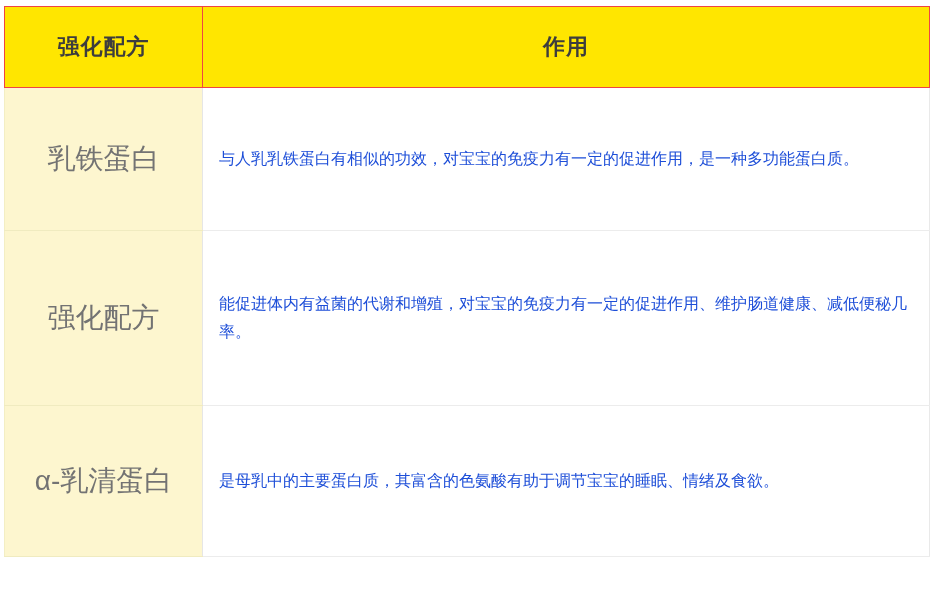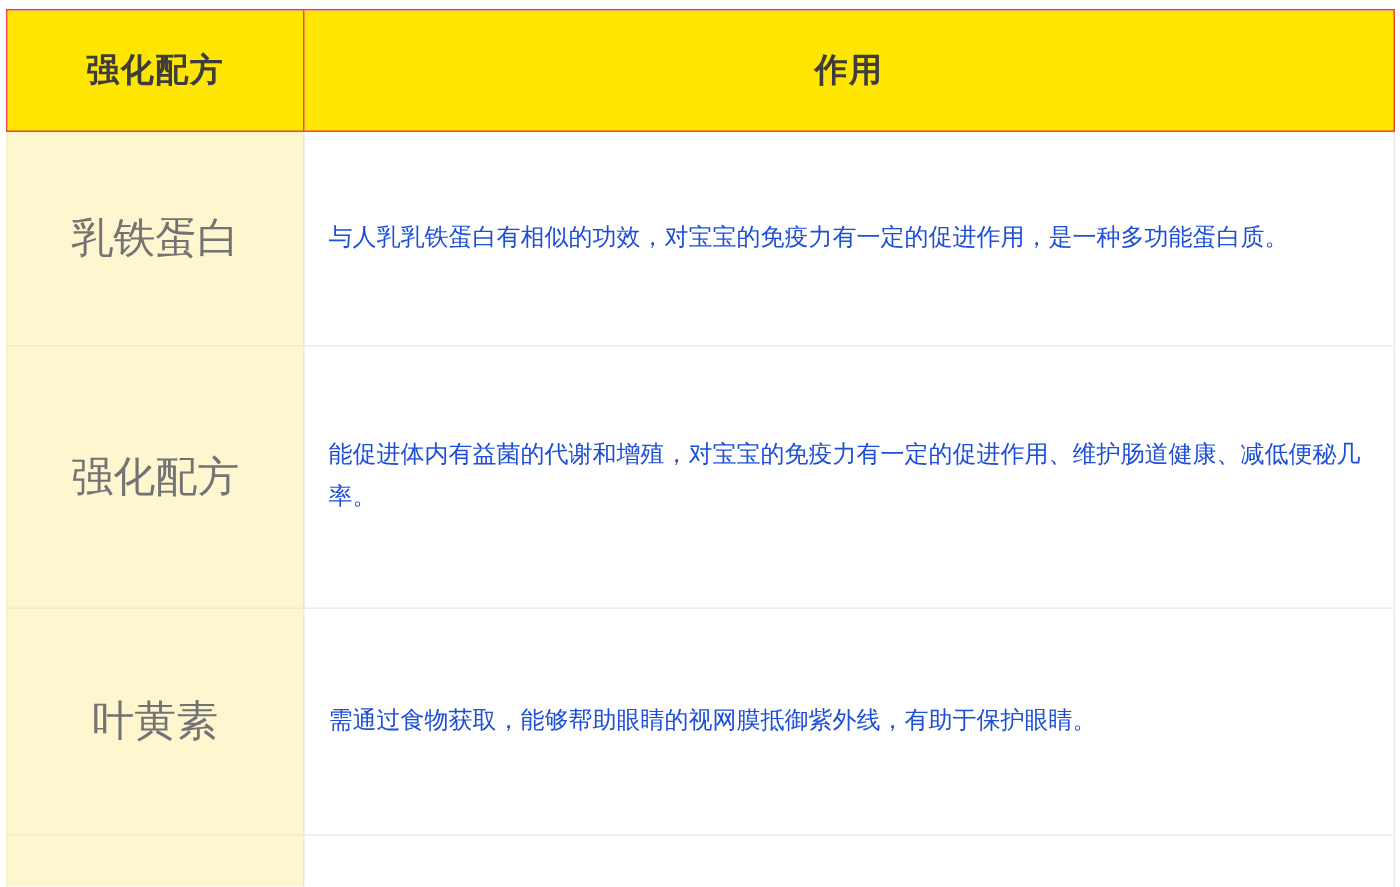--- a/index.html
+++ b/index.html
@@ -100,23 +100,19 @@
     </thead>
     <tbody>
       <tr class="row-r0">
         <td class="cell-name">乳铁蛋白</td>
         <td class="cell-effect">与人乳乳铁蛋白有相似的功效，对宝宝的免疫力有一定的促进作用，是一种多功能蛋白质。</td>
       </tr>
       <tr class="row-r1">
         <td class="cell-name">强化配方</td>
         <td class="cell-effect">能促进体内有益菌的代谢和增殖，对宝宝的免疫力有一定的促进作用、维护肠道健康、减低便秘几率。</td>
       </tr>
-      <tr class="row-r2">
-        <td class="cell-name">叶黄素</td>
-        <td class="cell-effect">需通过食物获取，能够帮助眼睛的视网膜抵御紫外线，有助于保护眼睛。</td>
-      </tr>
       <tr class="row-r3">
         <td class="cell-name">α-乳清蛋白</td>
         <td class="cell-effect">是母乳中的主要蛋白质，其富含的色氨酸有助于调节宝宝的睡眠、情绪及食欲。</td>
       </tr>
     </tbody>
   </table>
 </div>
 
 </body></html>

